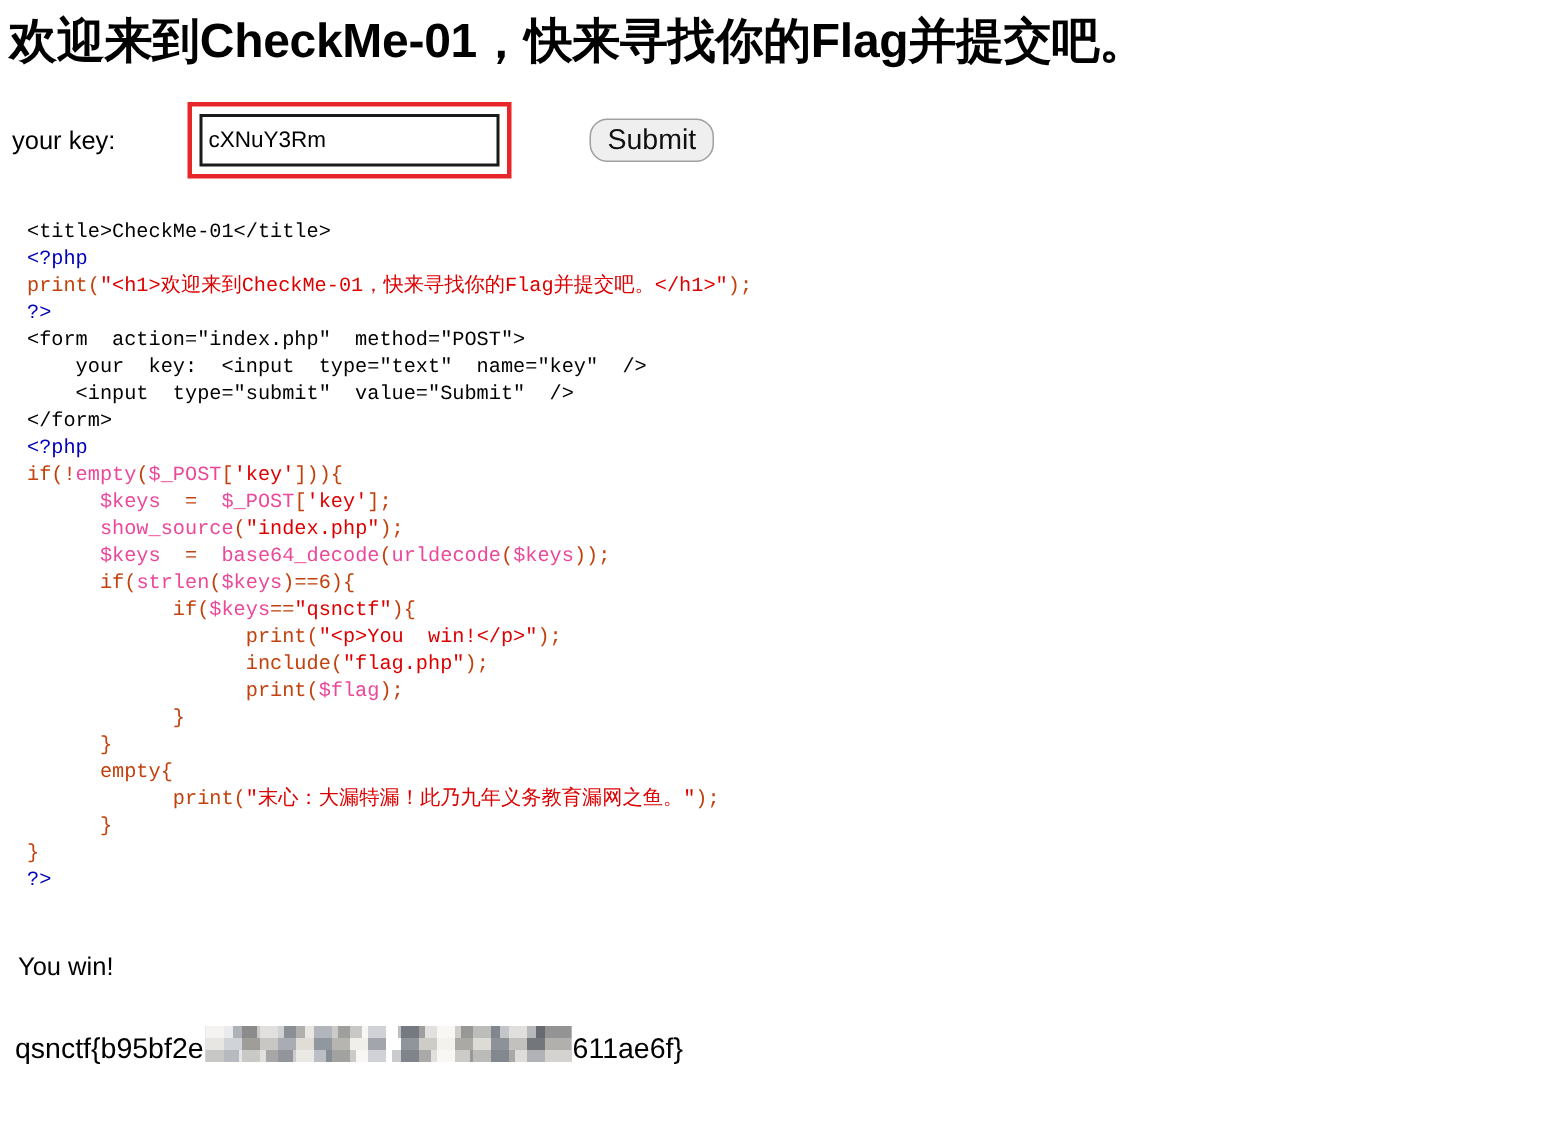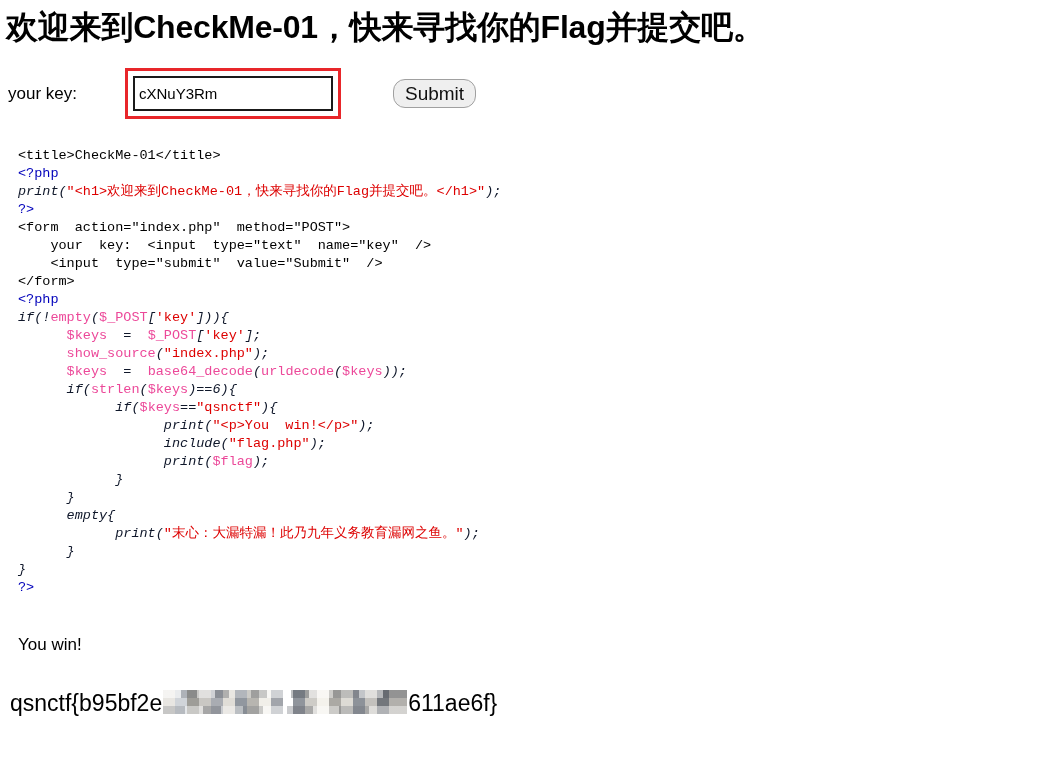--- a/index.html
+++ b/index.html
@@ -84,37 +84,37 @@
     margin: 12px;
     padding: 16px 0 0 6px;
     font-family: "Liberation Mono", "DejaVu Sans Mono", monospace;
     font-size: 13.5px;
     line-height: 18px;
     white-space: pre;
     color: #000000;
   }
   #source-listing .ln { display: block; min-height: 18px; }
   .c-html { color: #000000; }
-  .c-kw   { color: #0f172a; font-style: italic; }
+  .c-kw   { color: #c2410c; }
   .c-str  { color: #dd0000; }
   .c-var  { color: #ec4899; }
   .c-tag  { color: #0000bb; }
 
   
   #output-win {
-    margin: 8px;
+    margin: 2px;
     padding: 26px 0 0 10px;
     font-size: 17px;
     line-height: 20px;
     color: #000000;
   }
   #output-flag {
     margin: 0;
     padding: 24px 0 0 10px;
-    font-size: 23px;
+    font-size: 19px;
     line-height: 24px;
     color: #000000;
     display: flex;
     align-items: baseline;
     white-space: pre;
   }
   
   #flag-redaction {
     display: inline-block;
     width: 244px;

